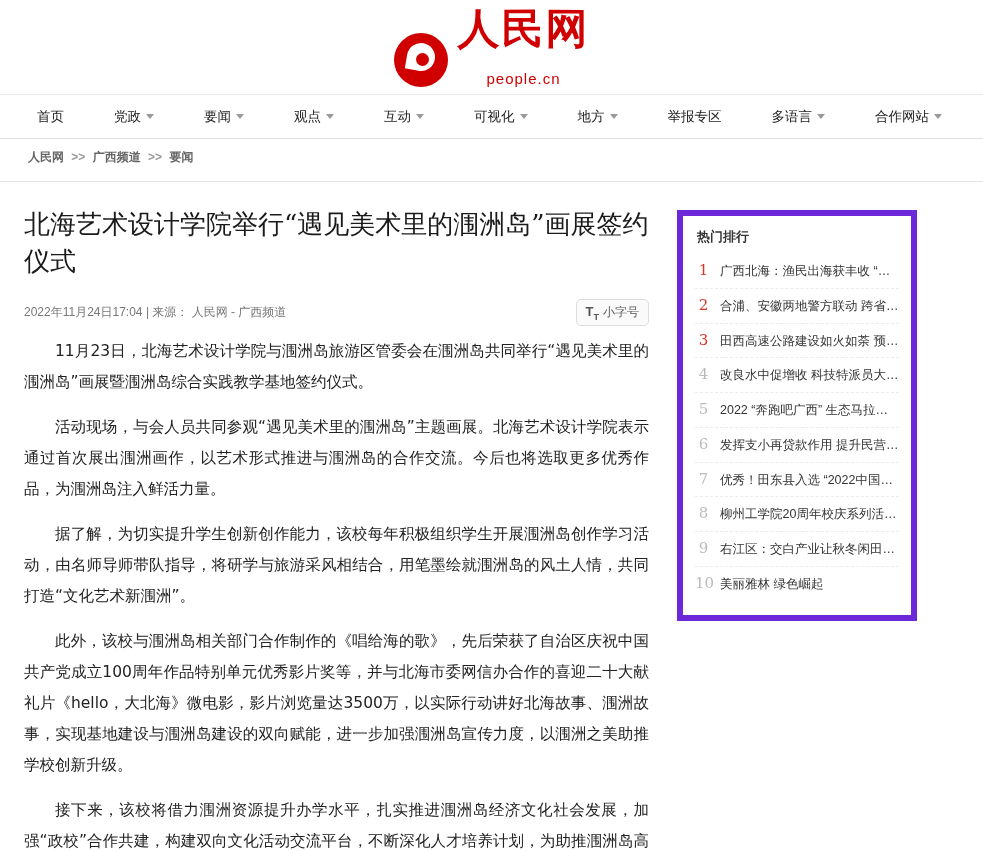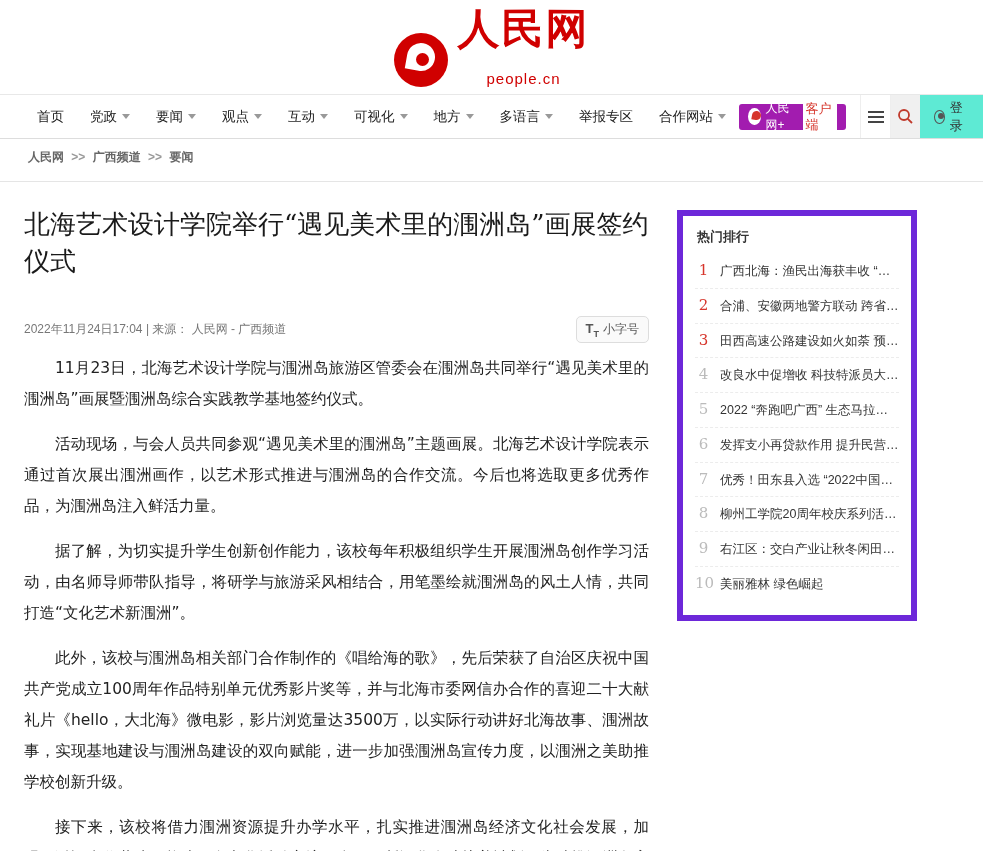--- a/index.html
+++ b/index.html
@@ -65,20 +65,21 @@
 
   
   .navbar {
     height: 44px;
     border-bottom: 1px solid #ddd;
     display: flex;
     align-items: stretch;
     padding-left: 24px;
     font-size: 13.5px;
     background: #fff;
+    gap: 24px;
   }
   .nav-item {
     display: flex;
     align-items: center;
     padding: 0 13px;
     color: #222;
     cursor: pointer;
     white-space: nowrap;
   }
   .caret {
@@ -164,21 +165,21 @@
     font-size: 26px;
     line-height: 1.42;
     color: #1a1a1a;
     font-weight: normal;
     margin: 6px 0 0 0;
   }
   .meta-row {
     display: flex;
     align-items: center;
     justify-content: space-between;
-    margin-top: 36px;
+    margin-top: 19px;
     padding-bottom: 10px;
   }
   .meta {
     font-size: 12px;
     color: #777;
   }
   .meta a { color: #777; text-decoration: none; }
   .fontsize-btn {
     border: 1px solid #ddd;
     background: #fafafa;
@@ -276,25 +277,25 @@
     </div>
   <div class="nav-item">
       <span>可视化</span>
       <i class="caret"></i>
     </div>
   <div class="nav-item">
       <span>地方</span>
       <i class="caret"></i>
     </div>
   <div class="nav-item">
+      <span>举报专区</span>
+    </div>
+  <div class="nav-item">
       <span>多语言</span>
       <i class="caret"></i>
-    </div>
-  <div class="nav-item">
-      <span>举报专区</span>
     </div>
   <div class="nav-item">
       <span>合作网站</span>
       <i class="caret"></i>
     </div>
   <div class="nav-spacer"></div>
   <div class="nav-app-btn">
     <span class="nav-app-logo"></span>
     <span>人民网+</span>
     <span class="nav-app-tag">客户端</span>

